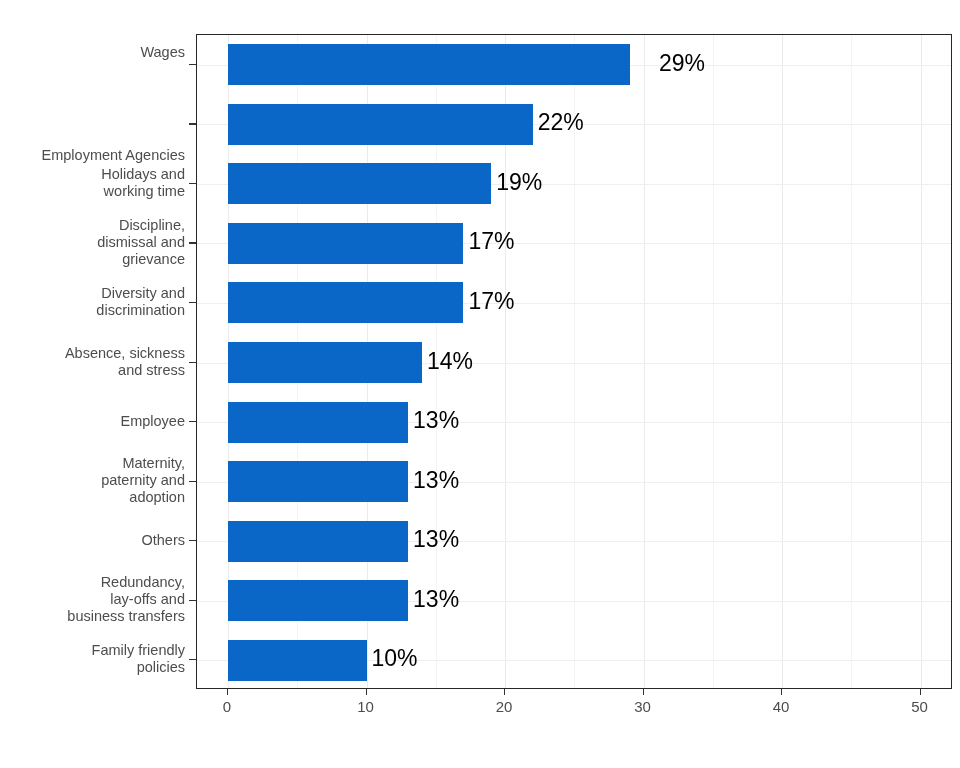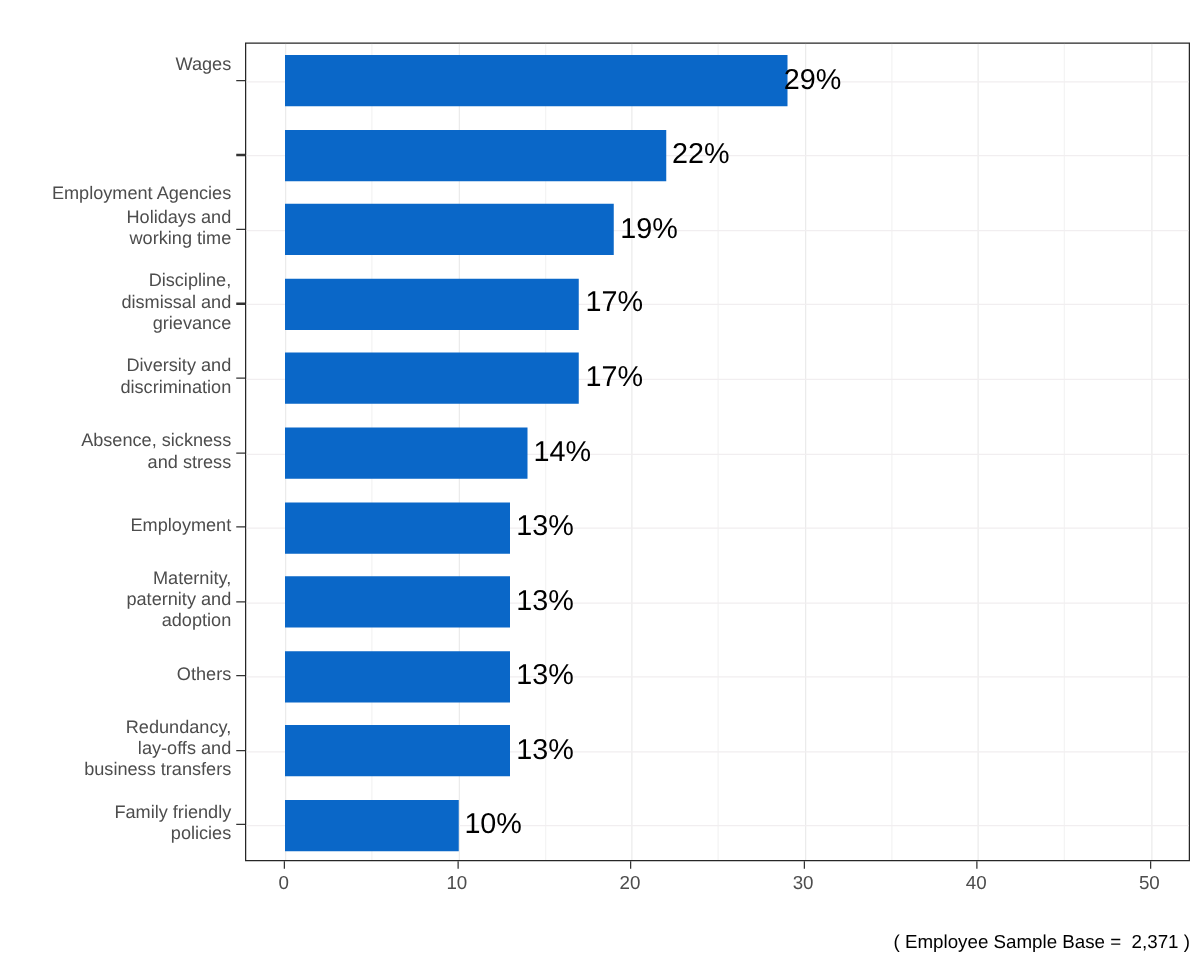--- a/index.html
+++ b/index.html
@@ -186,39 +186,39 @@
       <div class="ytick-label" style="width: 185px; left: 0px; top: 216.909px;">Discipline,
 dismissal and
 grievance</div>
       <div class="ytick-mark" style="top: 242.409px;"></div>
       <div class="ytick-label" style="width: 185px; left: 0px; top: 284.955px;">Diversity and
 discrimination</div>
       <div class="ytick-mark" style="top: 301.955px;"></div>
       <div class="ytick-label" style="width: 185px; left: 0px; top: 344.5px;">Absence, sickness
 and stress</div>
       <div class="ytick-mark" style="top: 361.5px;"></div>
-      <div class="ytick-label" style="width: 185px; left: 0px; top: 412.545px;">Employment</div>
+      <div class="ytick-label" style="width: 185px; left: 0px; top: 412.545px;">Employee</div>
       <div class="ytick-mark" style="top: 421.045px;"></div>
       <div class="ytick-label" style="width: 185px; left: 0px; top: 455.091px;">Maternity,
 paternity and
 adoption</div>
       <div class="ytick-mark" style="top: 480.591px;"></div>
       <div class="ytick-label" style="width: 185px; left: 0px; top: 531.636px;">Others</div>
       <div class="ytick-mark" style="top: 540.136px;"></div>
       <div class="ytick-label" style="width: 185px; left: 0px; top: 574.182px;">Redundancy,
 lay-offs and
 business transfers</div>
       <div class="ytick-mark" style="top: 599.682px;"></div>
       <div class="ytick-label" style="width: 185px; left: 0px; top: 642.227px;">Family friendly
 policies</div>
       <div class="ytick-mark" style="top: 659.227px;"></div>
     </div>
 
   <div id="bar-labels">
-      <div class="bar-label" style="left: 627px; top: 51.7727px; text-align: right;">29%</div>
+      <div class="bar-label" style="left: 659px; top: 51.7727px; text-align: right;">29%</div>
       <div class="bar-label" style="left: 537.7px; top: 111.318px;">22%</div>
       <div class="bar-label" style="left: 496.15px; top: 170.864px;">19%</div>
       <div class="bar-label" style="left: 468.45px; top: 230.409px;">17%</div>
       <div class="bar-label" style="left: 468.45px; top: 289.955px;">17%</div>
       <div class="bar-label" style="left: 426.9px; top: 349.5px;">14%</div>
       <div class="bar-label" style="left: 413.05px; top: 409.045px;">13%</div>
       <div class="bar-label" style="left: 413.05px; top: 468.591px;">13%</div>
       <div class="bar-label" style="left: 413.05px; top: 528.136px;">13%</div>
       <div class="bar-label" style="left: 413.05px; top: 587.682px;">13%</div>
       <div class="bar-label" style="left: 371.5px; top: 647.227px;">10%</div>
@@ -233,15 +233,14 @@
       <div class="xtick-label" style="left: 474px;">20</div>
       <div class="xtick-mark" style="left: 642.5px;"></div>
       <div class="xtick-label" style="left: 612.5px;">30</div>
       <div class="xtick-mark" style="left: 781px;"></div>
       <div class="xtick-label" style="left: 751px;">40</div>
       <div class="xtick-mark" style="left: 919.5px;"></div>
       <div class="xtick-label" style="left: 889.5px;">50</div>
     </div>
 
 
-  <div id="caption">( Employee Sample Base =  2,371 )</div>
 
 </div>
 
 </body></html>

